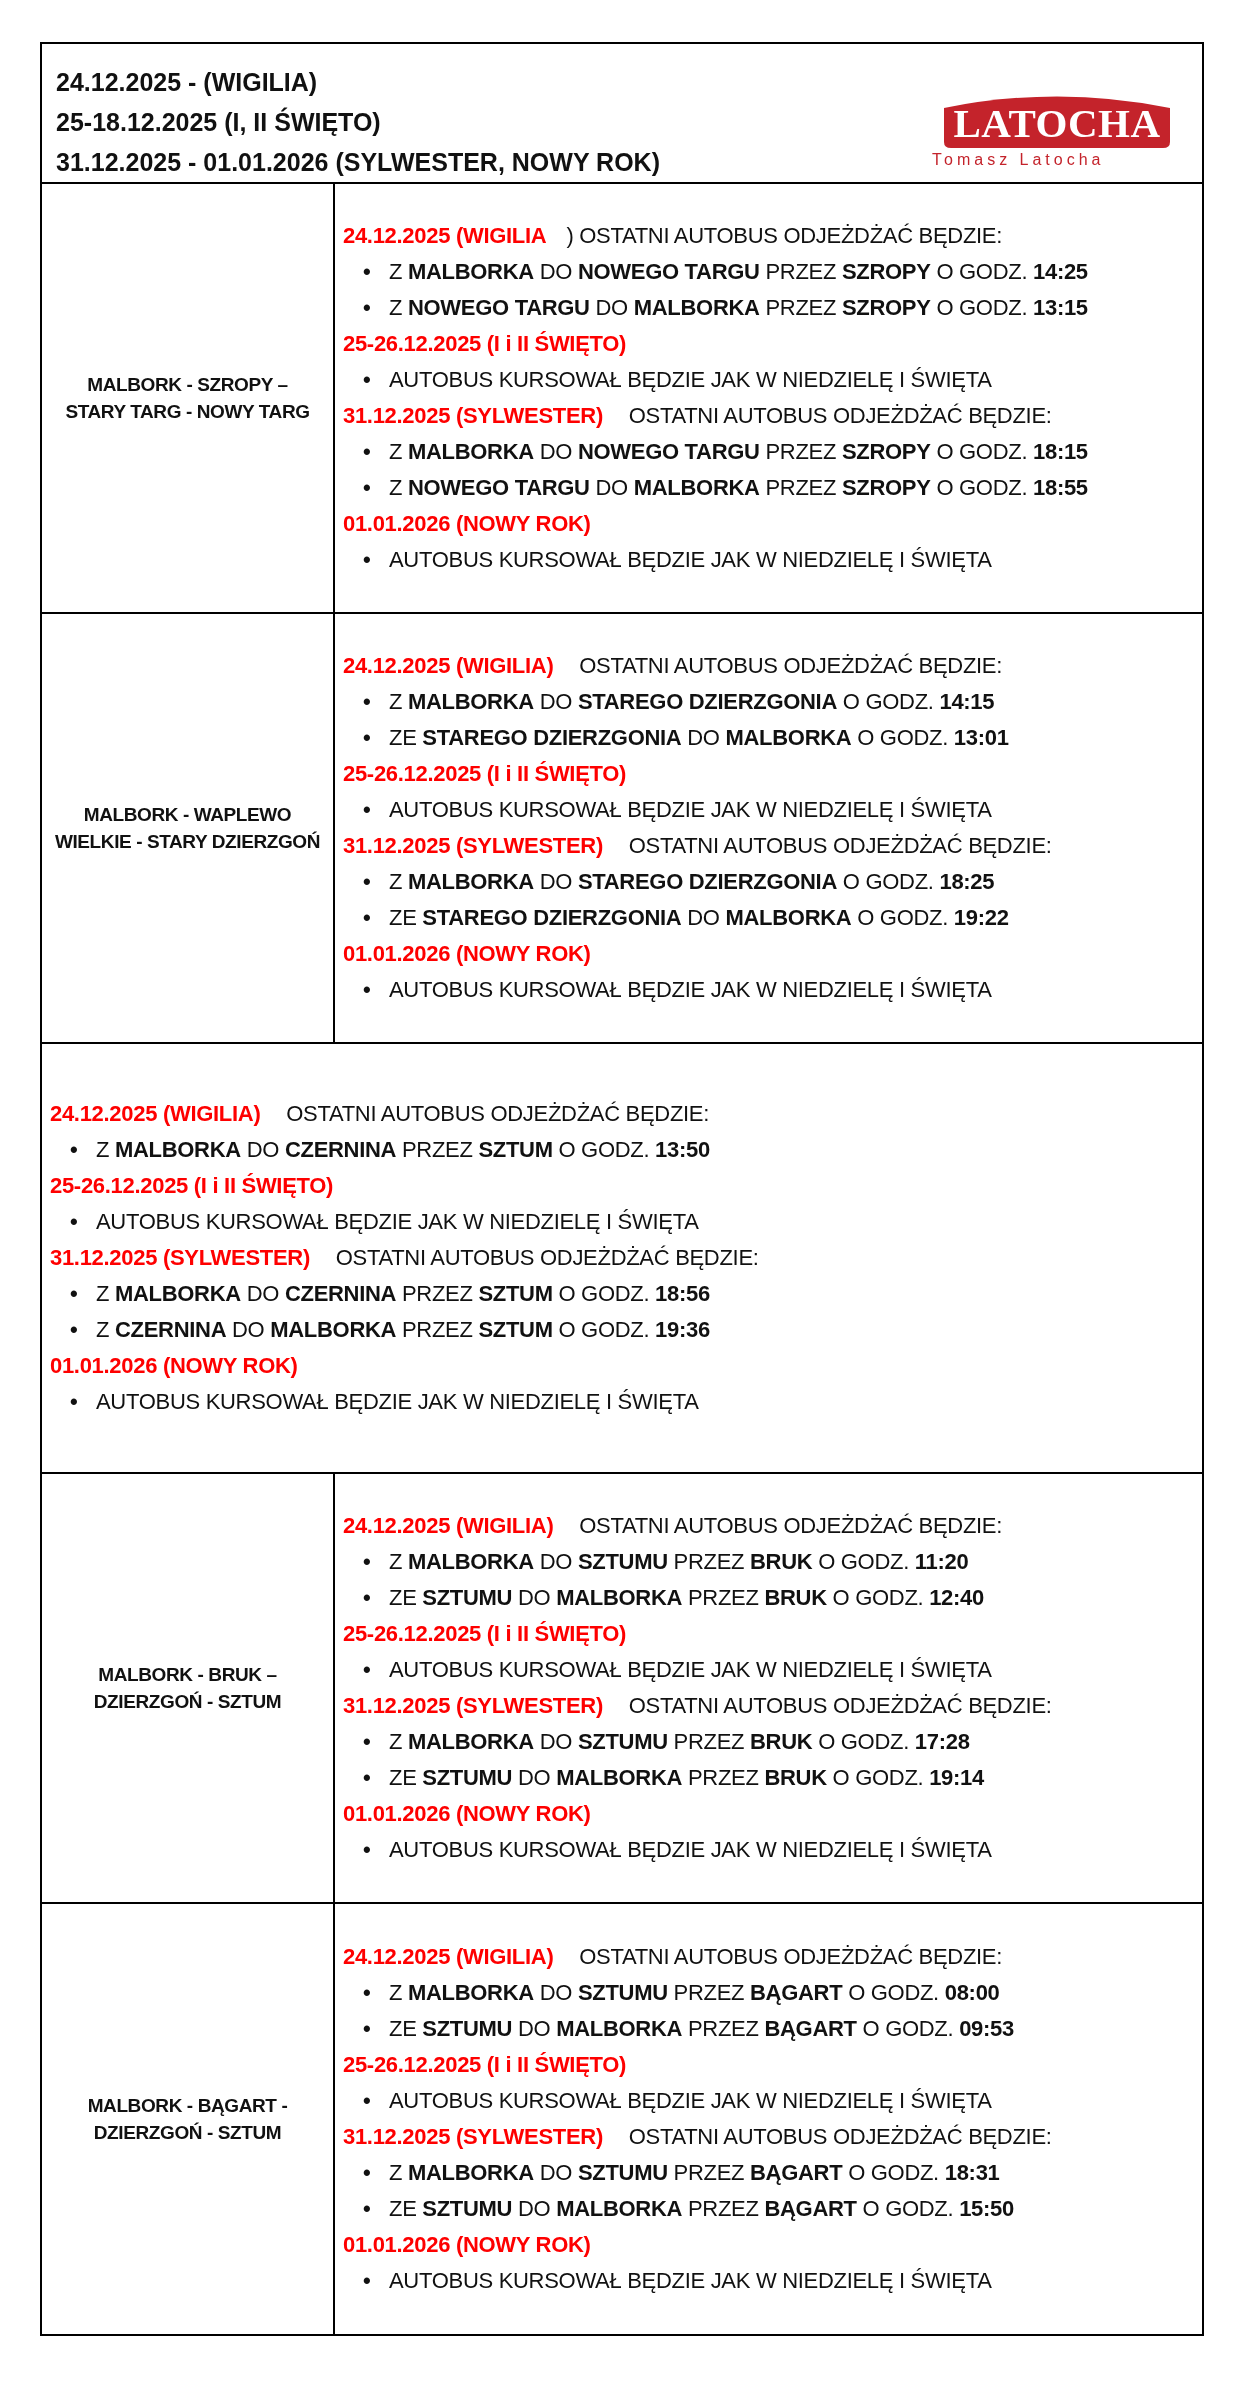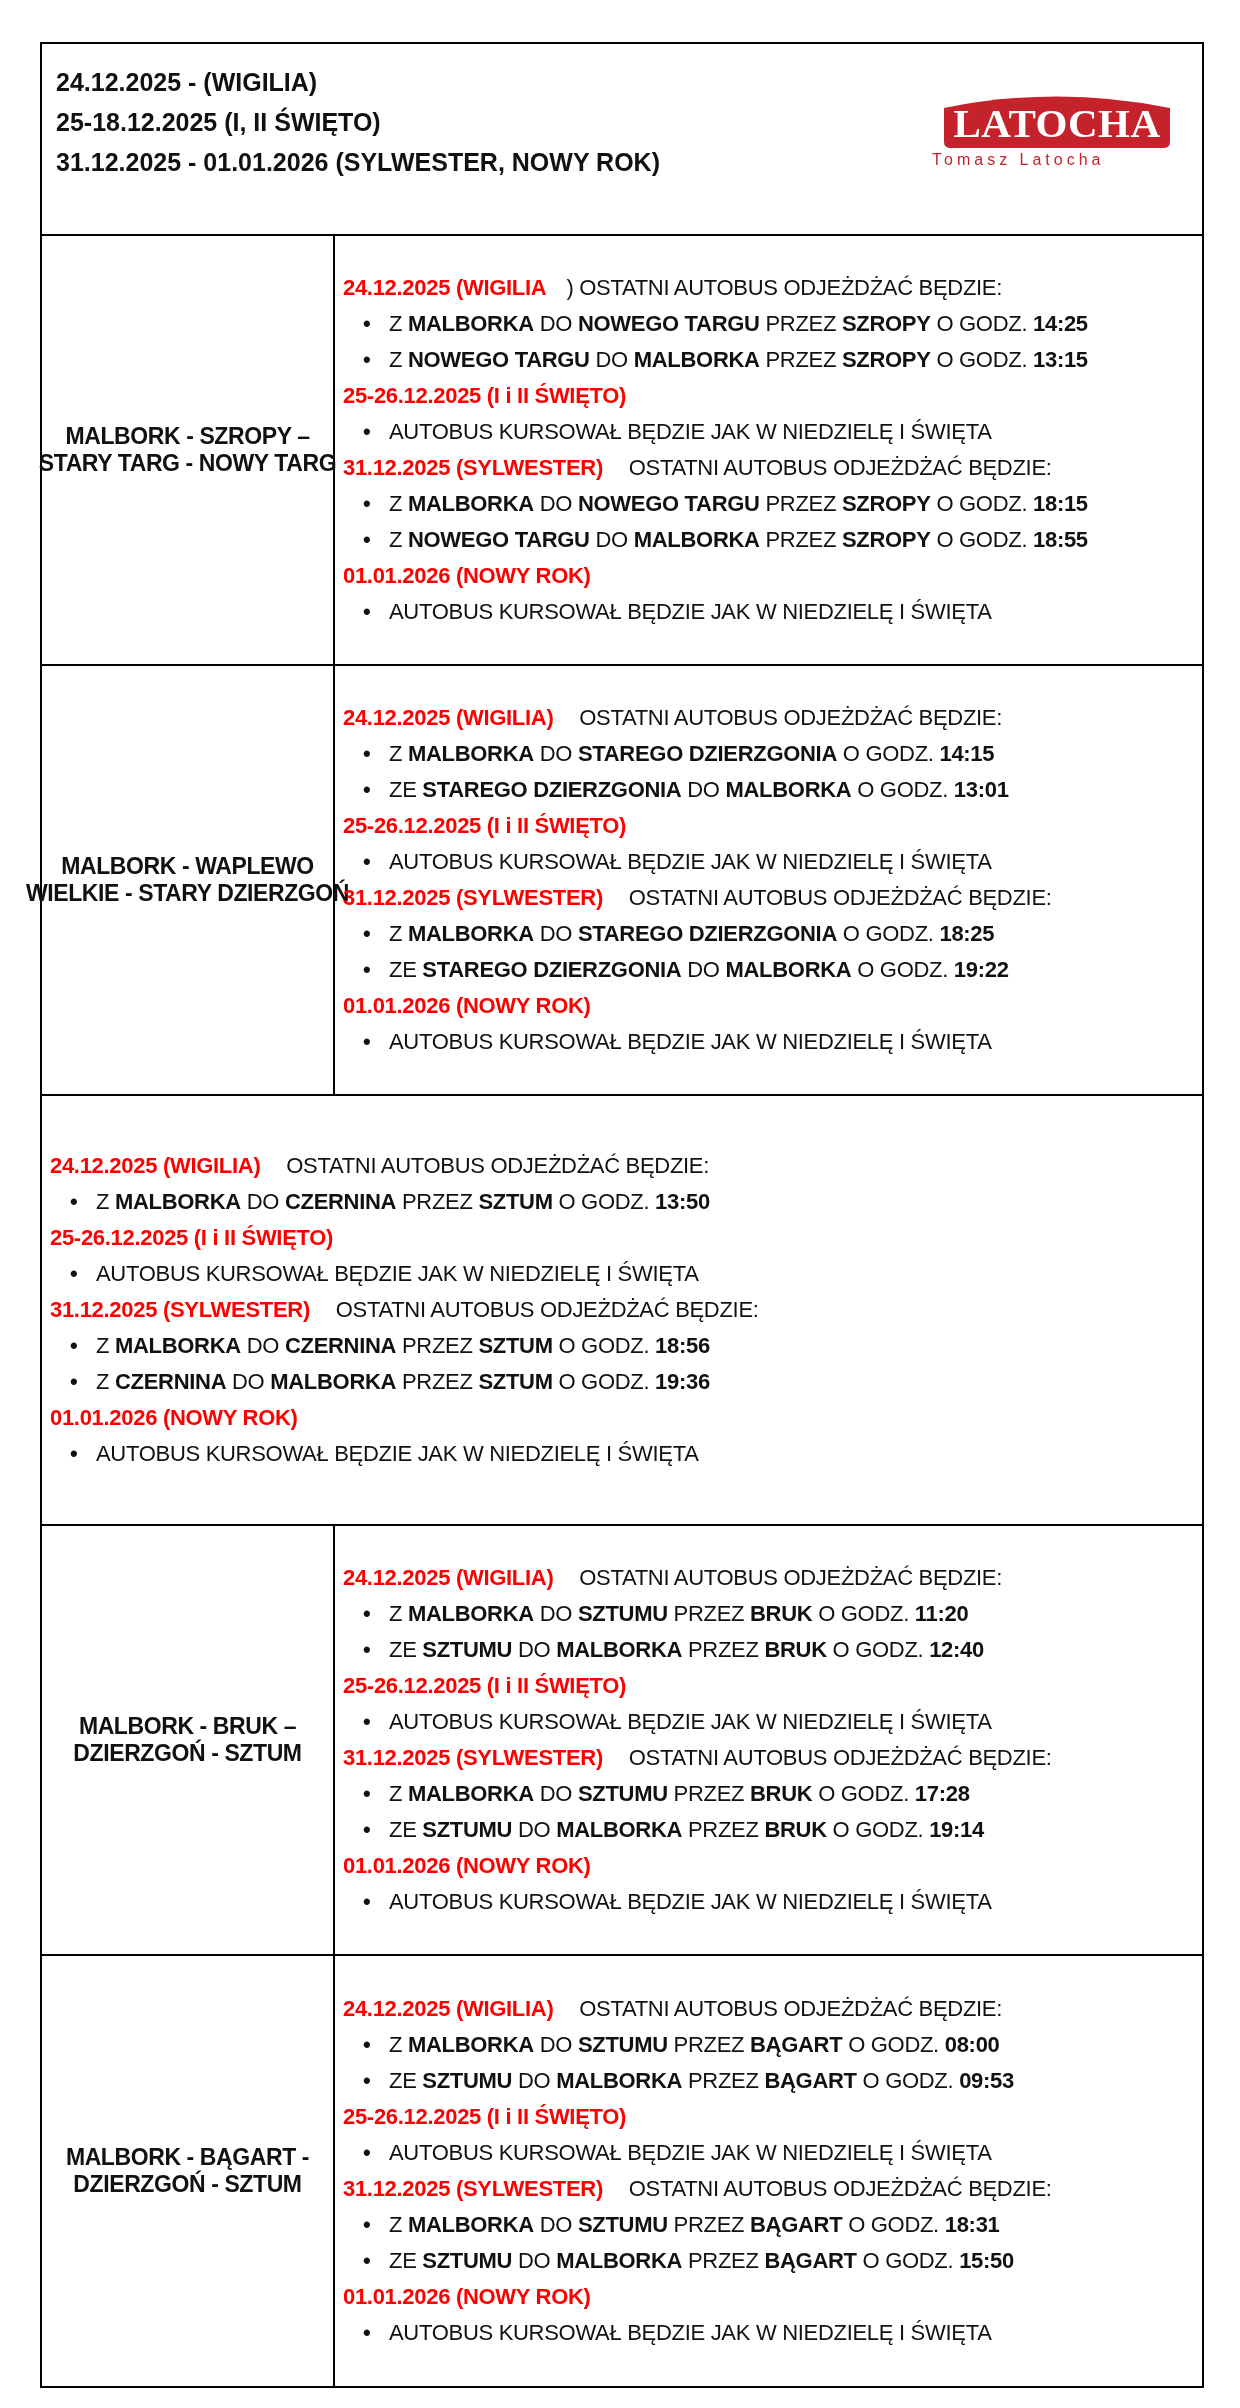--- a/index.html
+++ b/index.html
@@ -7,39 +7,39 @@
     position:relative;width:1240px;height:2408px;background:#fff;
     font-family:"Liberation Sans",sans-serif;color:#111;
   }
   .table{
     position:absolute;left:40px;top:42px;width:1160px;
     border:2px solid #000;box-sizing:content-box;background:#fff;
   }
   
   .header{
     display:flex;justify-content:space-between;align-items:flex-start;
-    height:192px;border-bottom:2px solid #000;box-sizing:border-box;
+    height:140px;border-bottom:2px solid #000;box-sizing:border-box;
     padding:18px 10px 0 14px;
   }
   .hline{font-weight:bold;font-size:25px;line-height:40px;white-space:nowrap;}
   .logo{width:250px;margin-top:22px;margin-right:10px;text-align:left;flex:0 0 auto;}
   .logo svg{display:block;margin:0 auto;}
   .logo-caption{
     color:#c4232b;font-size:16px;letter-spacing:4px;margin-top:1px;
     font-weight:normal;white-space:nowrap;
   }
   
   .route-row{display:flex;height:430px;border-bottom:2px solid #000;box-sizing:border-box;}
   .route-row:last-child{border-bottom:none;}
   .route-name{
     width:293px;flex:0 0 293px;border-right:2px solid #000;box-sizing:border-box;
     display:flex;flex-direction:column;justify-content:center;align-items:center;
     text-align:center;padding:0 4px;
   }
-  .route-name-line{font-weight:bold;font-size:23px;line-height:27px;letter-spacing:-0.4px;white-space:nowrap;}
+  .route-name-line{font-weight:bold;font-size:19px;line-height:27px;letter-spacing:-0.4px;white-space:nowrap;}
   .route-sched{
     flex:1;display:flex;flex-direction:column;justify-content:center;
     padding:0 8px 0 8px;box-sizing:border-box;overflow:hidden;
   }
   .sched-line{font-size:22px;line-height:36px;white-space:nowrap;letter-spacing:-0.3px;}
   .sched-line .red{color:#fe0000;font-weight:bold;}
   .sched-line .rest{color:#111;font-weight:normal;margin-left:20px;}
   .bullet{padding-left:46px;position:relative;}
   .bullet::before{content:"•";position:absolute;left:20px;top:0;font-weight:bold;}
   b{font-weight:bold;}

